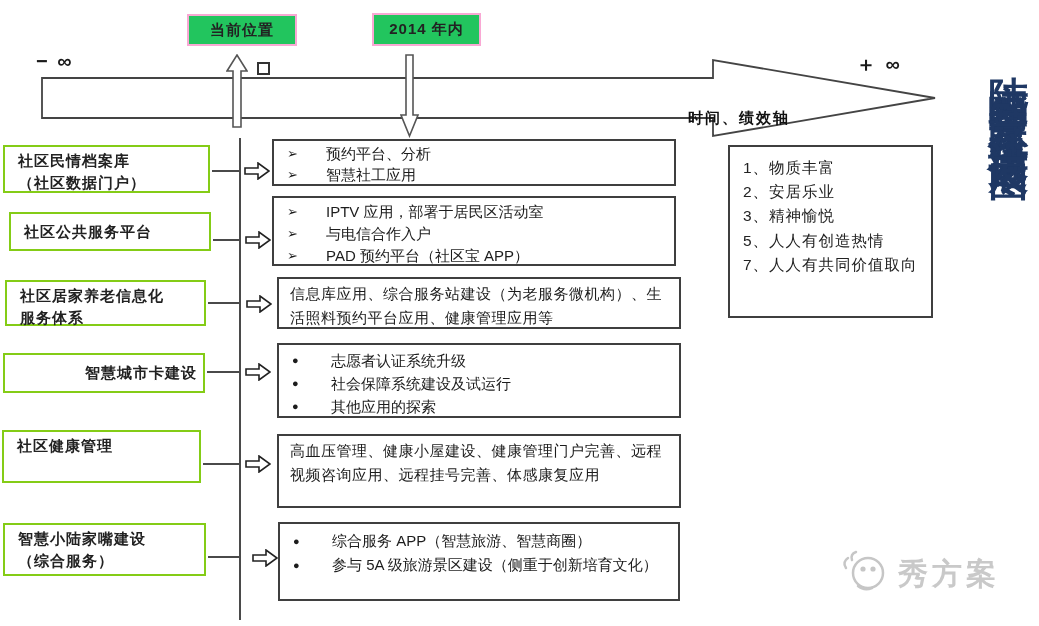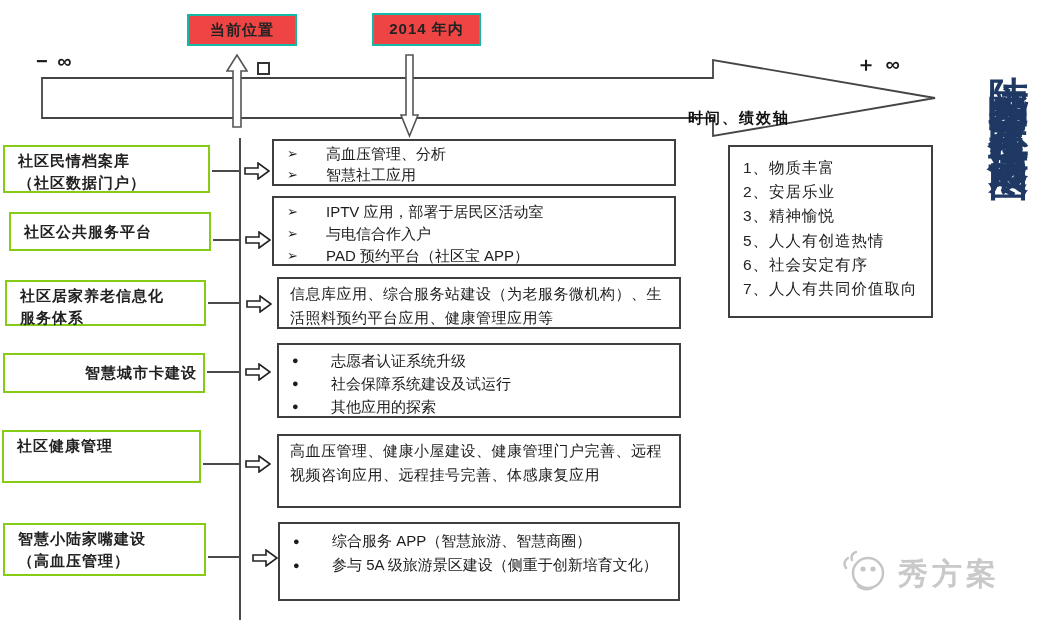--- a/index.html
+++ b/index.html
@@ -5,21 +5,21 @@
   html,body{margin:0;padding:0;}
   body{
     width:1039px;height:626px;position:relative;overflow:hidden;
     background:#ffffff;
     font-family:"Liberation Sans","DejaVu Sans",sans-serif;
     color:#222;
   }
   .abs{position:absolute;}
   
   .marker-box{
-    border:2px solid #14b8a6;background:#ef4444;
+    border:2px solid #f9a8d4;background:#22c55e;
     display:flex;align-items:center;justify-content:center;
     font-weight:bold;font-size:15px;letter-spacing:1px;
   }
   .inf-label{font-weight:bold;font-size:20px;letter-spacing:2px;color:#1a1a1a;}
   .axis-label{font-weight:bold;font-size:15px;letter-spacing:2px;color:#111;}
   .small-square{width:9px;height:9px;border:2px solid #333;background:#fff;}
   
   .vline{width:2px;background:#4a4a4a;}
   .hline{height:2px;background:#4a4a4a;}
   
@@ -122,27 +122,27 @@
   <span class="ln">服务体系</span>
 </div>
 <div class="abs left-box vcenter" style="left:3px;top:353px;width:202px;height:40px;align-items:flex-end;">
   <span class="ln">智慧城市卡建设</span>
 </div>
 <div class="abs left-box" style="left:2px;top:430px;width:199px;height:53px;">
   <span class="ln">社区健康管理</span>
 </div>
 <div class="abs left-box" style="left:3px;top:523px;width:203px;height:53px;">
   <span class="ln">智慧小陆家嘴建设</span>
-  <span class="ln">（高血压管理）</span>
+  <span class="ln">（综合服务）</span>
 </div>
 
 <div class="abs mid-box" style="left:272px;top:139px;width:404px;height:47px;padding-top:2px;line-height:21px;">
   <div class="brow">
       <span class="bul tri">➢</span>
-      <span class="btxt">高血压管理、分析</span>
+      <span class="btxt">预约平台、分析</span>
     </div>
   <div class="brow">
       <span class="bul tri">➢</span>
       <span class="btxt">智慧社工应用</span>
     </div>
 </div>
 
 <div class="abs mid-box" style="left:272px;top:196px;width:404px;height:70px;padding-top:3px;line-height:22px;">
   <div class="brow">
       <span class="bul tri">➢</span>
@@ -190,21 +190,20 @@
       <span class="bul dot">●</span>
       <span class="btxt">参与 5A 级旅游景区建设（侧重于创新培育文化）</span>
     </div>
 </div>
 
 <div class="abs goals-box" style="left:728px;top:145px;width:205px;height:173px;">
   <div>1、物质丰富</div>
   <div>2、安居乐业</div>
   <div>3、精神愉悦</div>
   <div>5、人人有创造热情</div>
-  <div>6、社会安定有序</div>
   <div>7、人人有共同价值取向</div>
 </div>
 
 <div class="abs" style="left:838px;top:548px;z-index:1;">
   <svg width="52" height="46" style="vertical-align:middle;">
     <circle cx="30" cy="25" r="15" fill="none" stroke="#c6c6c6" stroke-width="2.5"></circle>
     <circle cx="25" cy="21" r="2.6" fill="#c6c6c6"></circle>
     <circle cx="35" cy="21" r="2.6" fill="#c6c6c6"></circle>
     <path d="M8,20 q-4,-6 2,-10" fill="none" stroke="#c6c6c6" stroke-width="2.5" stroke-linecap="round"></path>
     <path d="M14,12 q-2,-6 4,-8" fill="none" stroke="#c6c6c6" stroke-width="2.5" stroke-linecap="round"></path>

